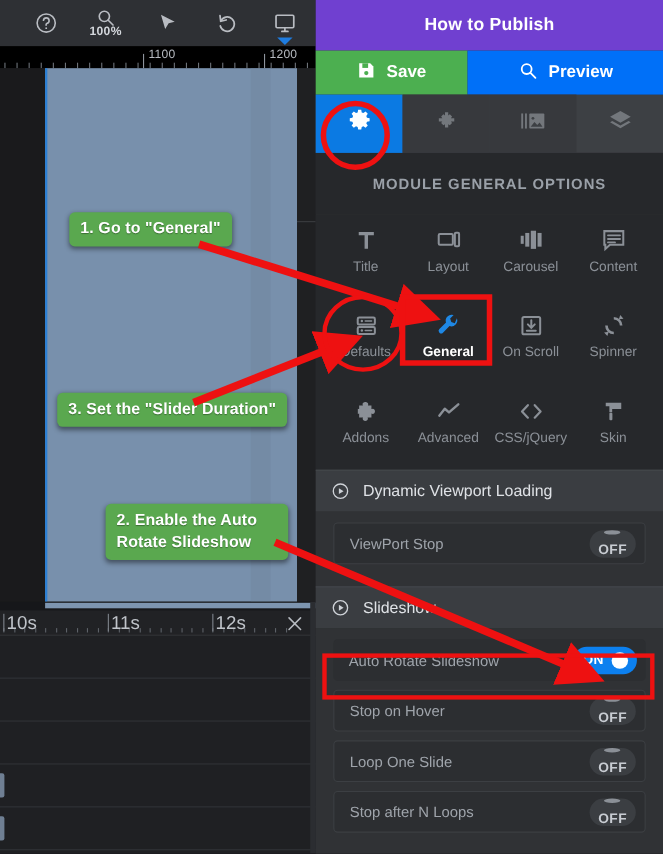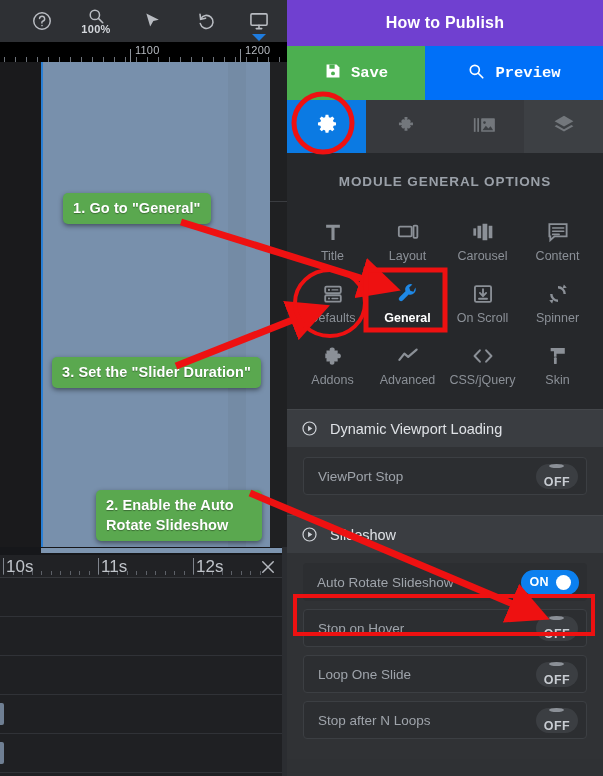--- a/index.html
+++ b/index.html
@@ -65,49 +65,49 @@
   
   .callout {
     position: absolute; background: #5aa84f; color: #ffffff;
     border-radius: 5px; padding: 5px 10px 6px 10px; font-size: 14.5px;
     font-weight: bold; line-height: 20px; letter-spacing: .1px;
     box-shadow: 0 2px 5px rgba(0,0,0,.45);
     text-shadow: 0 1px 1px rgba(0,0,0,.35);
   }
   #callout1 { left: 63px; top: 193px; }
   #callout3 { left: 52px; top: 357px; }
-  #callout2 { left: 96px; top: 458px; width: 166px; margin-top: 32px; }
+  #callout2 { left: 96px; top: 458px; width: 166px; }
 
   
   .overlay { position: absolute; left: 0; top: 0; width: 603px; height: 776px; pointer-events: none; }
 
   
   .right-pane { position: absolute; left: 287px; top: 0; width: 316px; height: 776px; background: #2f3134; }
 
   .rp-title {
     height: 46px; background: #7040d0; color: #fff;
     display:flex; align-items:center; justify-content:center;
     font-size: 16px; font-weight: bold; letter-spacing: .2px;
   }
-  .rp-actions { display: flex; height: 54px; font-family: Liberation Mono, monospace; }
+  .rp-actions { display: flex; height: 40px; }
   .btn-save { flex: 0 0 138px; background: #4caf50; display:flex; align-items:center; justify-content:center; gap:9px; color:#fff; font-size:15.5px; font-weight:bold;}
   .btn-preview { flex: 1; background: #0070f8; display:flex; align-items:center; justify-content:center; gap:10px; color:#fff; font-size:15.5px; font-weight:bold;}
 
   .rp-tabs { display: flex; height: 53px; background: #3d4044; }
   .rp-tab { flex: 1; display:flex; align-items:center; justify-content:center; color:#73777c; }
   .rp-tab.active { background: #0b7ae3; color:#fff; }
   .rp-tab.dim { background: #37393d; }
 
   .rp-section-title {
     height: 56px; display:flex; align-items:center; justify-content:center;
     color:#9aa0a8; font-size: 13.5px; font-weight: bold; letter-spacing: .9px;
     background:#26282b;
   }
 
-  .opt-grid { background:#26282b; padding: 4px 8px 14px 8px; display:grid; grid-template-columns: repeat(4,1fr); row-gap: 4px; }
+  .opt-grid { background:#26282b; padding: 4px 8px 14px 8px; display:grid; grid-template-columns: repeat(4,1fr); row-gap: 20px; }
   .opt {
     height: 58px; display:flex; flex-direction:column; align-items:center; justify-content:center; gap: 6px;
     color:#8b9097; font-size: 12.5px;
   }
   .opt.sel { color:#ffffff; font-weight:bold; }
   .opt.sel .opt-ico { color:#1e88e5; }
   .opt-ico { height: 22px; display:flex; align-items:center; justify-content:center; }
 
   .sec-head {
     height: 38px; background:#3a3d41; display:flex; align-items:center; gap:12px; padding-left: 14px;

